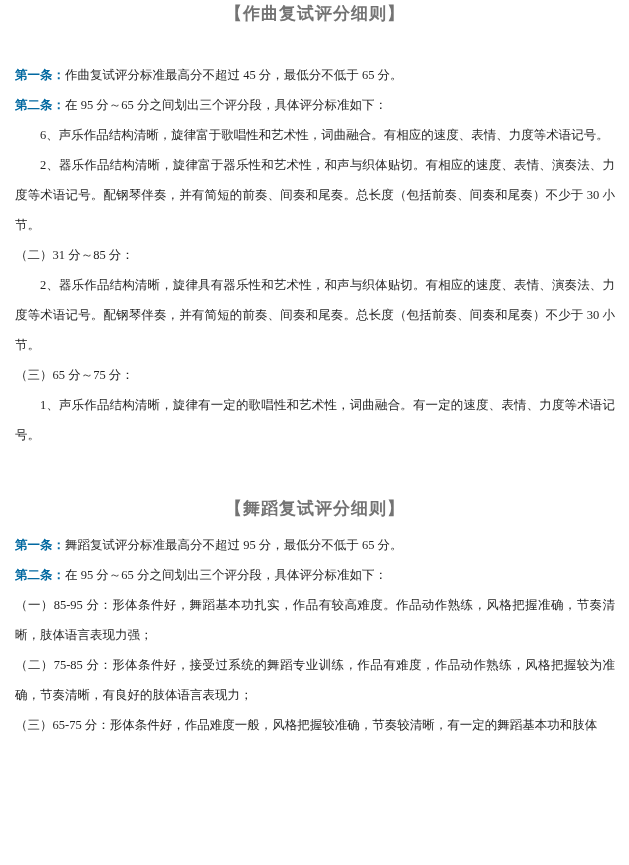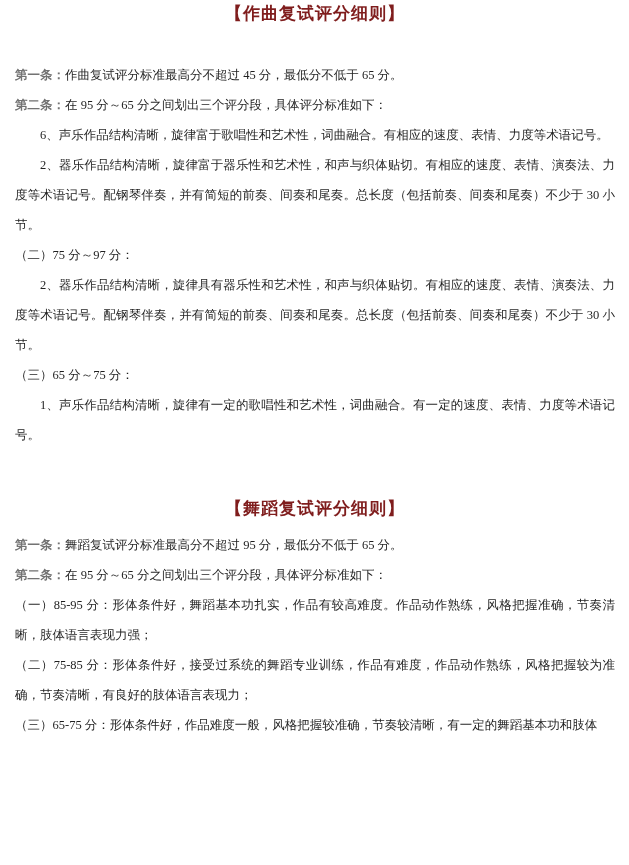--- a/index.html
+++ b/index.html
@@ -18,49 +18,49 @@
     padding: 3px 14px 0 15px;
     overflow: hidden;
     background: #ffffff;
   }
   h1.doc-title {
     text-align: center;
     font-family: "Liberation Sans", "DejaVu Sans", sans-serif;
     font-weight: 800;
     font-size: 17px;
     line-height: 22px;
-    color: #7f1d1d;
+    color: #737373;
     letter-spacing: 1px;
   }
   h1.t-first { margin-bottom: 35px; }
   h1.t-later { margin-top: 48px; margin-bottom: 10px; }
   p.para {
     font-size: 12.5px;
     line-height: 30px;
     text-align: justify;
     color: #1f1f1f;
   }
   p.indent { text-indent: 2em; }
   span.lead {
     font-family: "Liberation Sans", "DejaVu Sans", sans-serif;
     font-weight: 800;
-    color: #737373;
+    color: #0369a1;
   }
 </style>
 </head>
 <body>
 
 <main class="page" id="doc-root">
     <section>
       <h1 class="doc-title t-first">【作曲复试评分细则】</h1>
       <p class="para"><span class="lead">第一条：</span><span>作曲复试评分标准最高分不超过 45 分，最低分不低于 65 分。</span></p>
       <p class="para"><span class="lead">第二条：</span><span>在 95 分～65 分之间划出三个评分段，具体评分标准如下：</span></p>
       <p class="para indent"><span>6、声乐作品结构清晰，旋律富于歌唱性和艺术性，词曲融合。有相应的速度、表情、力度等术语记号。</span></p>
       <p class="para indent"><span>2、器乐作品结构清晰，旋律富于器乐性和艺术性，和声与织体贴切。有相应的速度、表情、演奏法、力度等术语记号。配钢琴伴奏，并有简短的前奏、间奏和尾奏。总长度（包括前奏、间奏和尾奏）不少于 30 小节。</span></p>
-      <p class="para"><span>（二）75 分～97 分：</span></p>
+      <p class="para"><span>（二）31 分～85 分：</span></p>
       <p class="para indent"><span>2、器乐作品结构清晰，旋律具有器乐性和艺术性，和声与织体贴切。有相应的速度、表情、演奏法、力度等术语记号。配钢琴伴奏，并有简短的前奏、间奏和尾奏。总长度（包括前奏、间奏和尾奏）不少于 30 小节。</span></p>
       <p class="para"><span>（三）65 分～75 分：</span></p>
       <p class="para indent"><span>1、声乐作品结构清晰，旋律有一定的歌唱性和艺术性，词曲融合。有一定的速度、表情、力度等术语记号。</span></p>
     </section>
     <section>
       <h1 class="doc-title t-later">【舞蹈复试评分细则】</h1>
       <p class="para"><span class="lead">第一条：</span><span>舞蹈复试评分标准最高分不超过 95 分，最低分不低于 65 分。</span></p>
       <p class="para"><span class="lead">第二条：</span><span>在 95 分～65 分之间划出三个评分段，具体评分标准如下：</span></p>
       <p class="para"><span>（一）85-95 分：形体条件好，舞蹈基本功扎实，作品有较高难度。作品动作熟练，风格把握准确，节奏清晰，肢体语言表现力强；</span></p>
       <p class="para"><span>（二）75-85 分：形体条件好，接受过系统的舞蹈专业训练，作品有难度，作品动作熟练，风格把握较为准确，节奏清晰，有良好的肢体语言表现力；</span></p>

